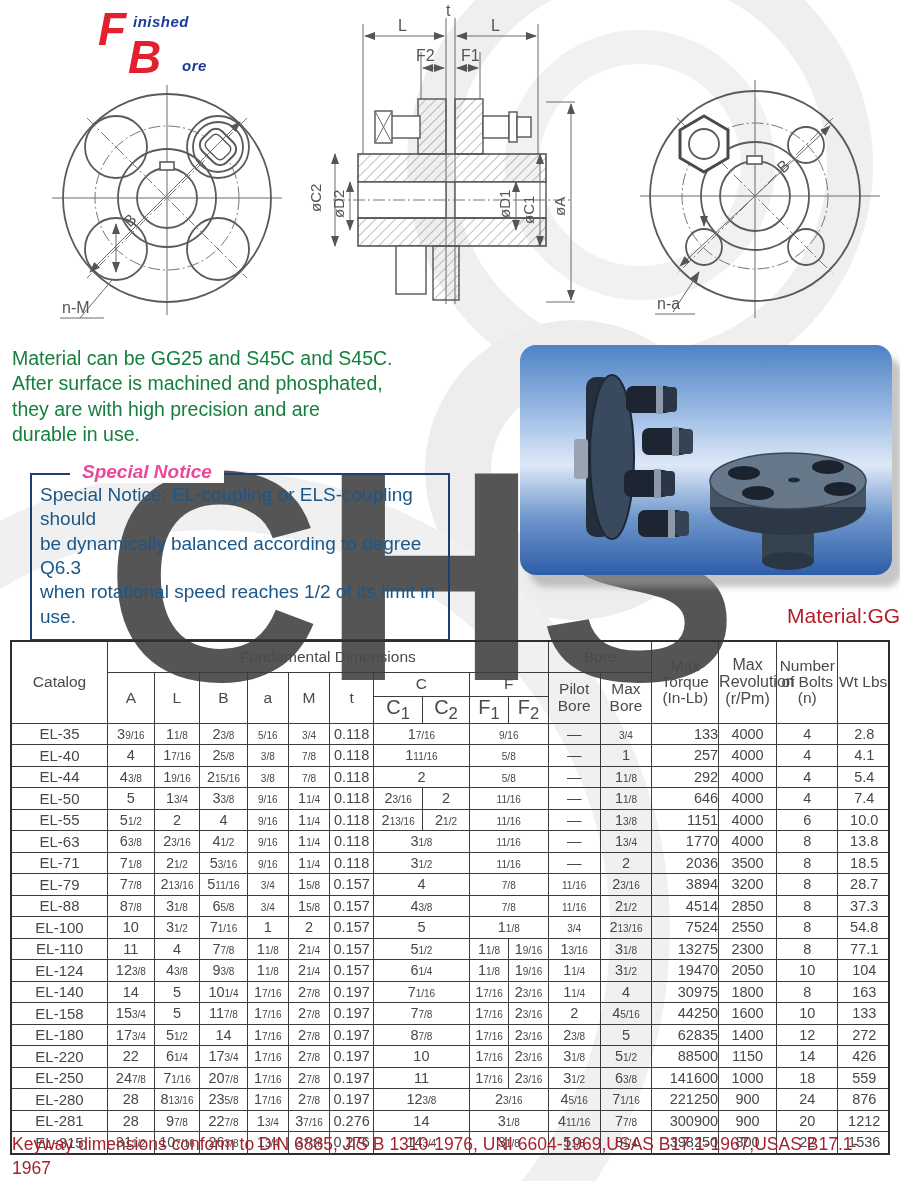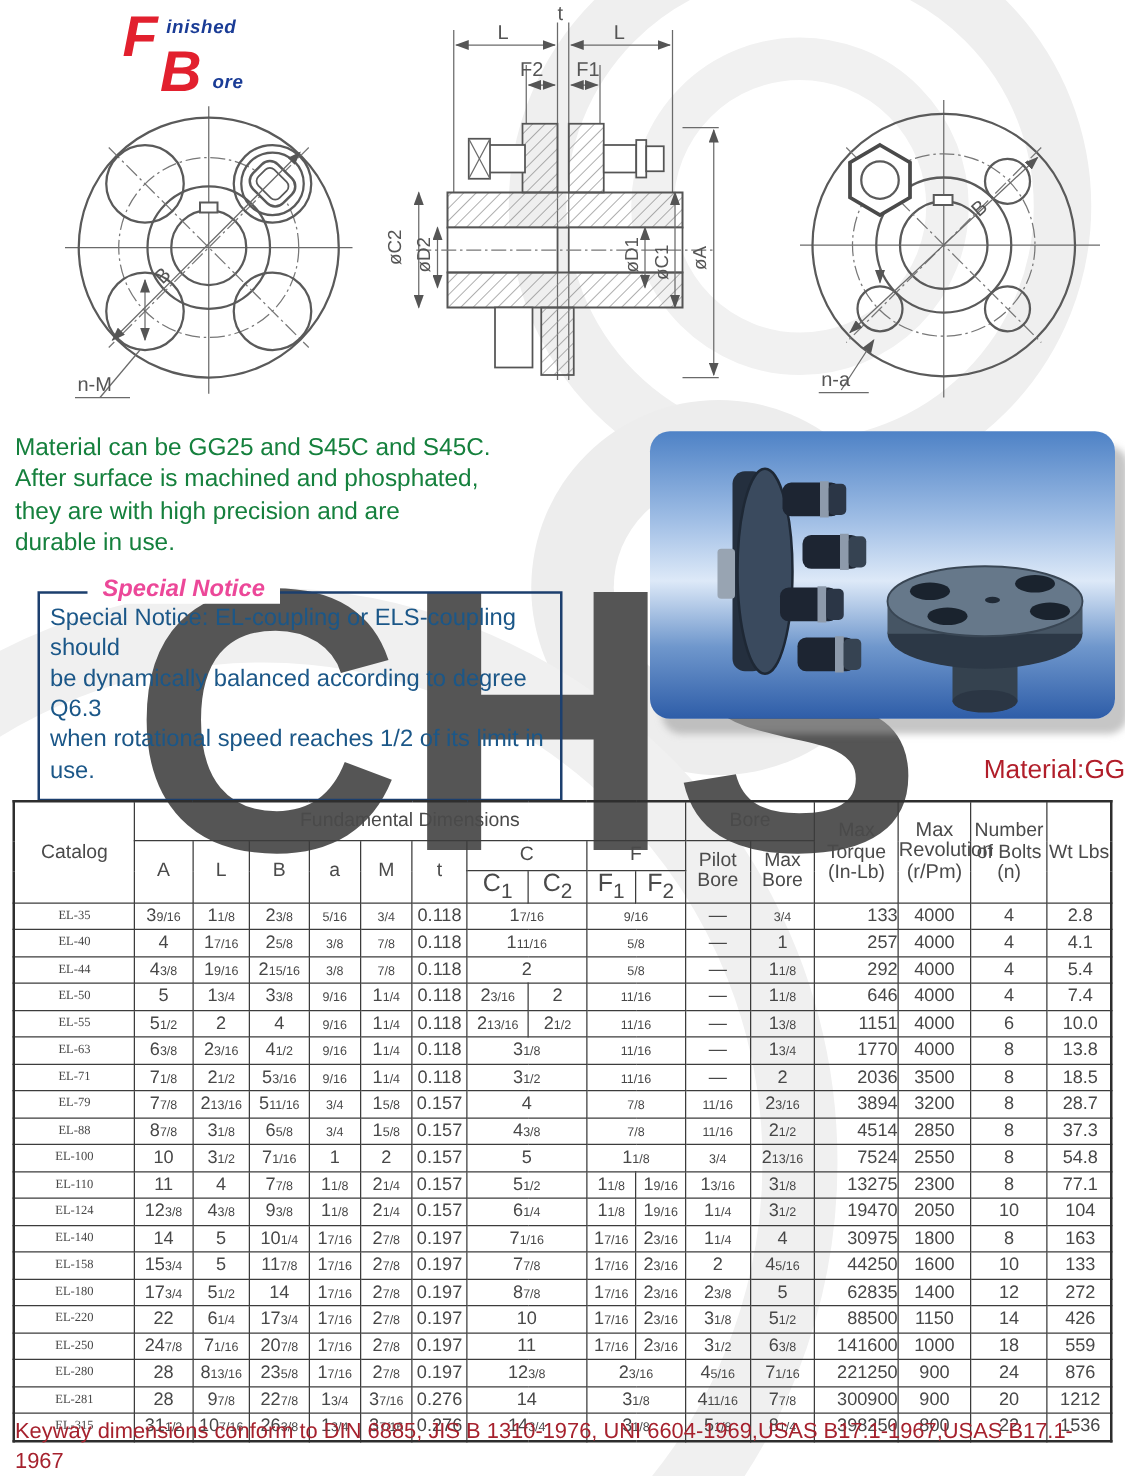--- a/index.html
+++ b/index.html
@@ -11,21 +11,21 @@
   .abs{position:absolute;}
 
   
   .logo{left:98px;top:6px;width:120px;height:80px;}
   .logo span{position:absolute;font-style:italic;font-weight:bold;line-height:1;}
   .logo .big{font-size:46px;color:#e2202e;}
   .logo .small{font-size:15px;color:#1a3c96;letter-spacing:.5px;font-style:italic;}
   .logo .f{left:0;top:0;}
   .logo .finished{left:35px;top:8px;}
   .logo .b{left:30px;top:28px;}
-  .logo .bore{left:72px;top:52px;}
+  .logo .bore{left:84px;top:52px;}
 
   
   svg text{font-family:"Liberation Sans",sans-serif;fill:#555;}
   .dim{font-size:16px;}
   .dimv{font-size:15px;}
   .thin{stroke:#6a6a6a;stroke-width:1;fill:none;}
   .thick{stroke:#5a5a5a;stroke-width:1.8;fill:none;}
   .dash{stroke:#777;stroke-width:1;fill:none;stroke-dasharray:12 3 2 3;}
 
   
@@ -50,21 +50,21 @@
   
   .tbl-wrap{left:10px;top:640px;width:880px;}
   table{border-collapse:collapse;width:880px;table-layout:fixed;border:2px solid #2e2e2e;background:transparent;}
   th,td{border:1px solid #3c3c3c;text-align:center;vertical-align:middle;padding:0;color:#474747;}
   th{font-weight:normal;color:#4a4a4a;font-size:15.5px;line-height:1.05;}
   th.small{font-size:16px;}
   thead tr.r1 th{height:30px;}
   thead tr.r2 th{height:23px;}
   thead tr.r3 th{height:21px;font-size:20px;text-align:center;}
   td{height:20.5px;font-size:14.5px;line-height:1;}
-  td.cat{font-size:10px;font-family:Liberation Serif, serif;}
+  td.cat{font-size:15px;}
   td .fr{font-size:10px;}
   td .wh{font-size:14.5px;}
   td.torque{text-align:right;}
   td.wt{padding-left:2px;}
 
   
   .footer{left:12px;top:1133px;width:882px;color:#a6212d;font-size:17.5px;line-height:1.35;}
 </style>
 </head>
 <body>

